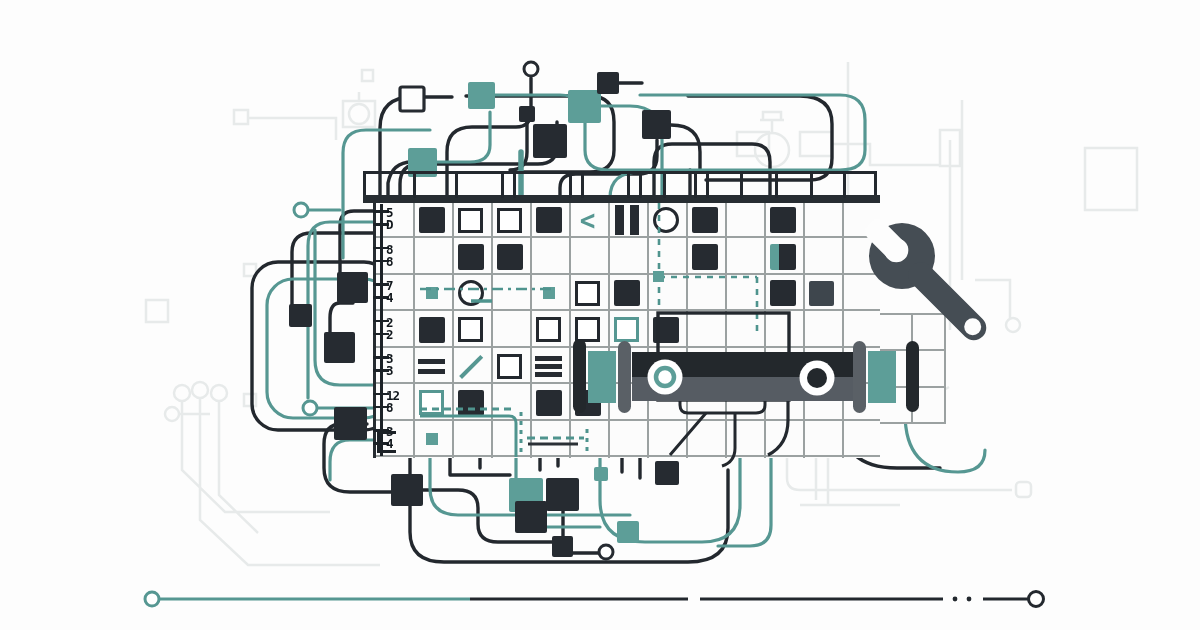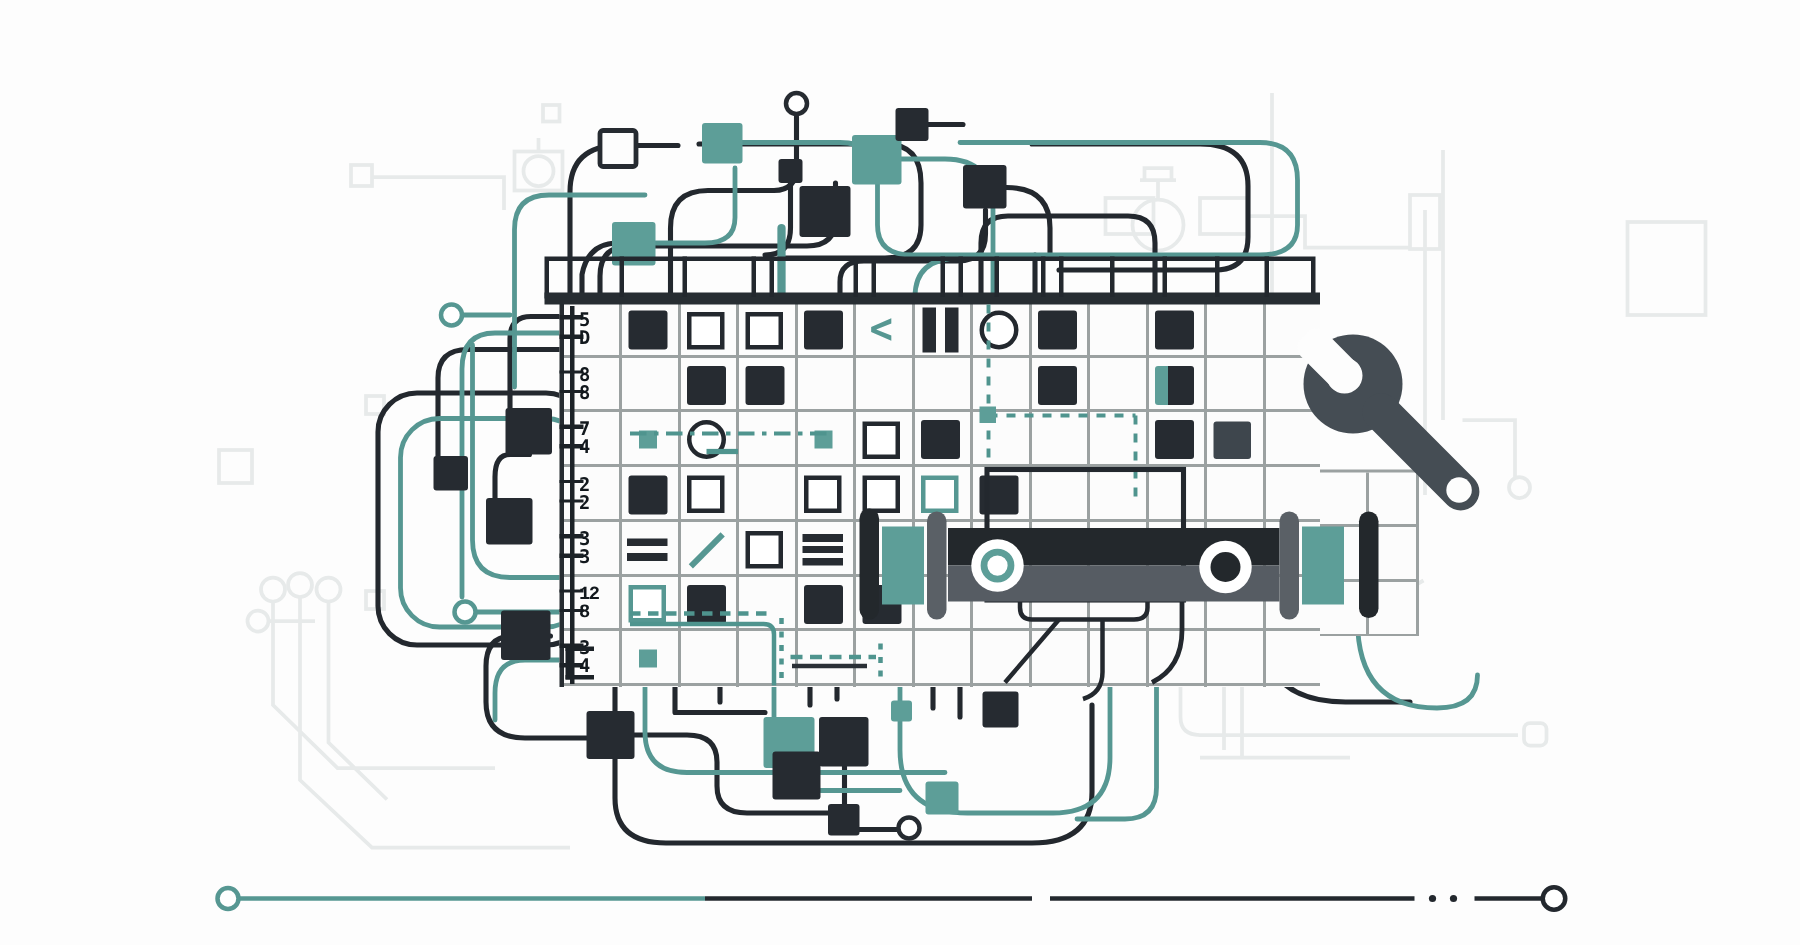--- a/index.html
+++ b/index.html
@@ -216,21 +216,21 @@
           <span style="display: block;">2</span>
         </div>
         <div class="rtick" style="top: 356px;"></div>
         <div class="rtick" style="top: 369px;"></div>
         <div class="rlabel" style="top: 353px;">
           <span style="display: block;">3</span>
           <span style="display: block;">3</span>
         </div>
         <div class="rtick" style="top: 392.5px;"></div>
         <div class="rtick" style="top: 405.5px;"></div>
-        <div class="rlabel" style="top: 389.5px; font-family: Liberation Mono, monospace;">
+        <div class="rlabel" style="top: 389.5px;">
           <span style="display: block;">12</span>
           <span style="display: block;">8</span>
         </div>
         <div class="rtick" style="top: 429px;"></div>
         <div class="rtick" style="top: 442px;"></div>
         <div class="rlabel" style="top: 426px;">
           <span style="display: block;">3</span>
           <span style="display: block;">4</span>
         </div>
       </div>

